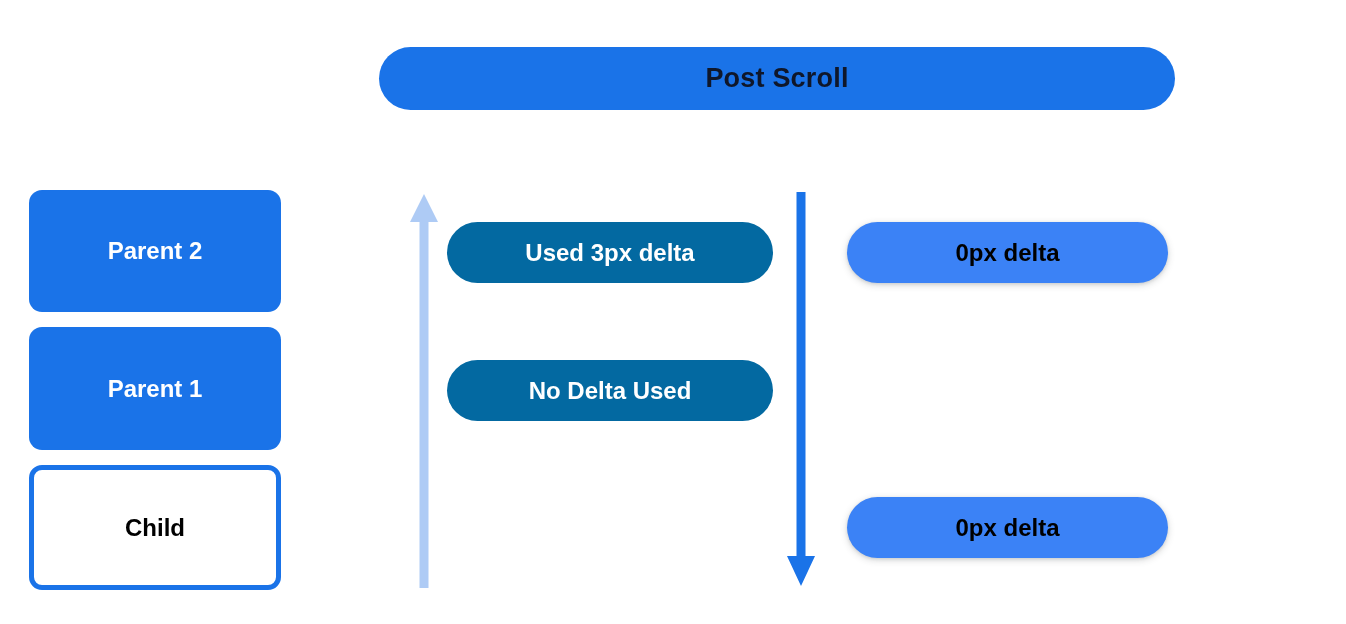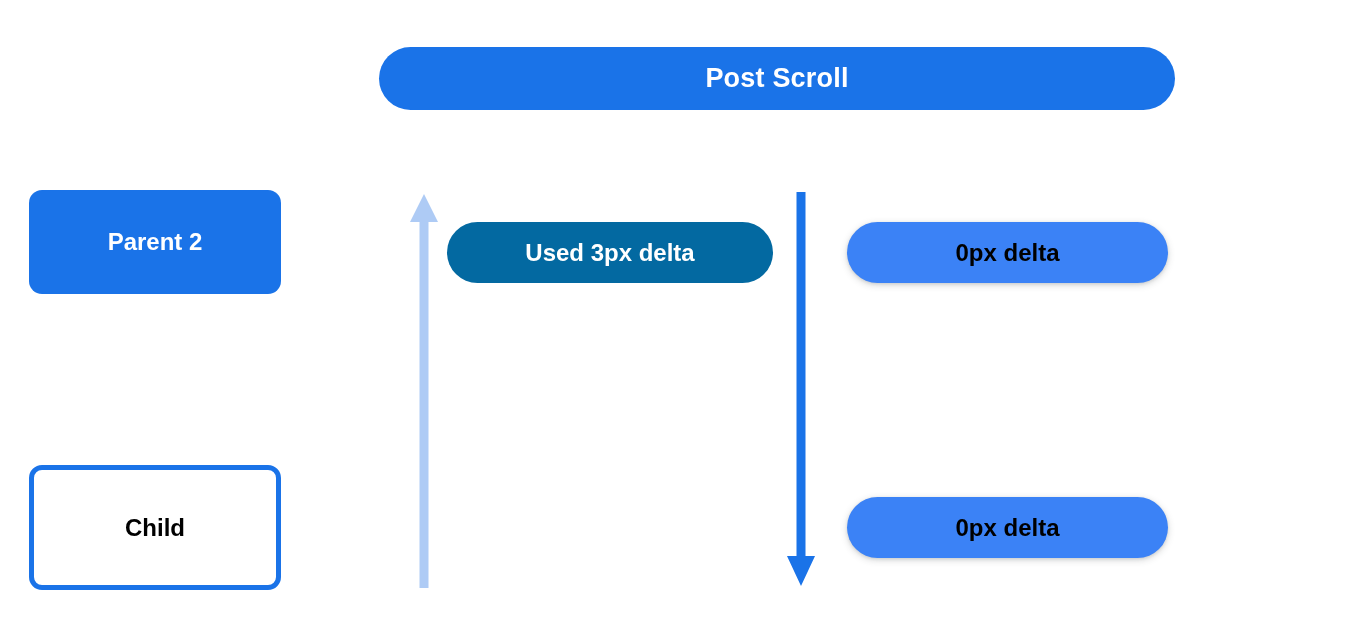--- a/index.html
+++ b/index.html
@@ -26,21 +26,21 @@
     top: 47px;
     width: 796px;
     height: 63px;
     background: var(--blue, #1a73e8);
     border-radius: 32px;
     display: flex;
     align-items: center;
     justify-content: center;
   }
   .banner-label {
-    color: #ffffff;
+    color: #0f172a;
     font-size: 27px;
     font-weight: bold;
     letter-spacing: 0.2px;
     line-height: 1;
   }
 
   
   .stack-box {
     position: absolute;
     left: 29px;
@@ -59,21 +59,21 @@
     border: 5px solid #1a73e8;
   }
   .stack-label {
     font-size: 24px;
     font-weight: bold;
     line-height: 1;
   }
   .stack-box.filled .stack-label { color: #ffffff; }
   .stack-box.outlined .stack-label { color: #000000; font-weight: 600; }
 
-  #box-parent2 { top: 190px; height: 104px; }
+  #box-parent2 { top: 190px; height: 122px; }
   #box-parent1 { top: 327px; height: 123px; }
   #box-child   { top: 465px; height: 125px; }
 
   
   .arrow {
     position: absolute;
     top: 192px;
     width: 40px;
     height: 396px;
   }
@@ -128,39 +128,45 @@
 <div id="canvas">
 
   <div class="banner">
     <span class="banner-label">Post Scroll</span>
   </div>
 
   <div class="stack-box filled" id="box-parent2">
     <span class="stack-label">Parent 2</span>
   </div>
 
+  <div class="stack-box filled" id="box-parent1">
+    <span class="stack-label">Parent 1</span>
+  </div>
 
   <div class="stack-box outlined" id="box-child">
     <span class="stack-label">Child</span>
   </div>
 
   <svg class="arrow" id="arrow-up" viewBox="0 0 40 396">
     <line x1="20" y1="396" x2="20" y2="22" stroke="#aecbf5" stroke-width="9"></line>
     <polygon points="20,2 34,30 6,30" fill="#aecbf5"></polygon>
   </svg>
 
   <svg class="arrow" id="arrow-down" viewBox="0 0 40 396">
     <line x1="20" y1="0" x2="20" y2="372" stroke="#1a73e8" stroke-width="9"></line>
     <polygon points="20,394 34,364 6,364" fill="#1a73e8"></polygon>
   </svg>
 
   <div class="pill pill-mid" id="pill-used-delta">
     <span class="pill-label">Used 3px delta</span>
   </div>
 
+  <div class="pill pill-mid" id="pill-no-delta">
+    <span class="pill-label">No Delta Used</span>
+  </div>
 
   <div class="pill pill-right" id="pill-delta-top">
     <span class="pill-label">0px delta</span>
   </div>
 
   <div class="pill pill-right" id="pill-delta-bottom">
     <span class="pill-label">0px delta</span>
   </div>
 
 </div>

